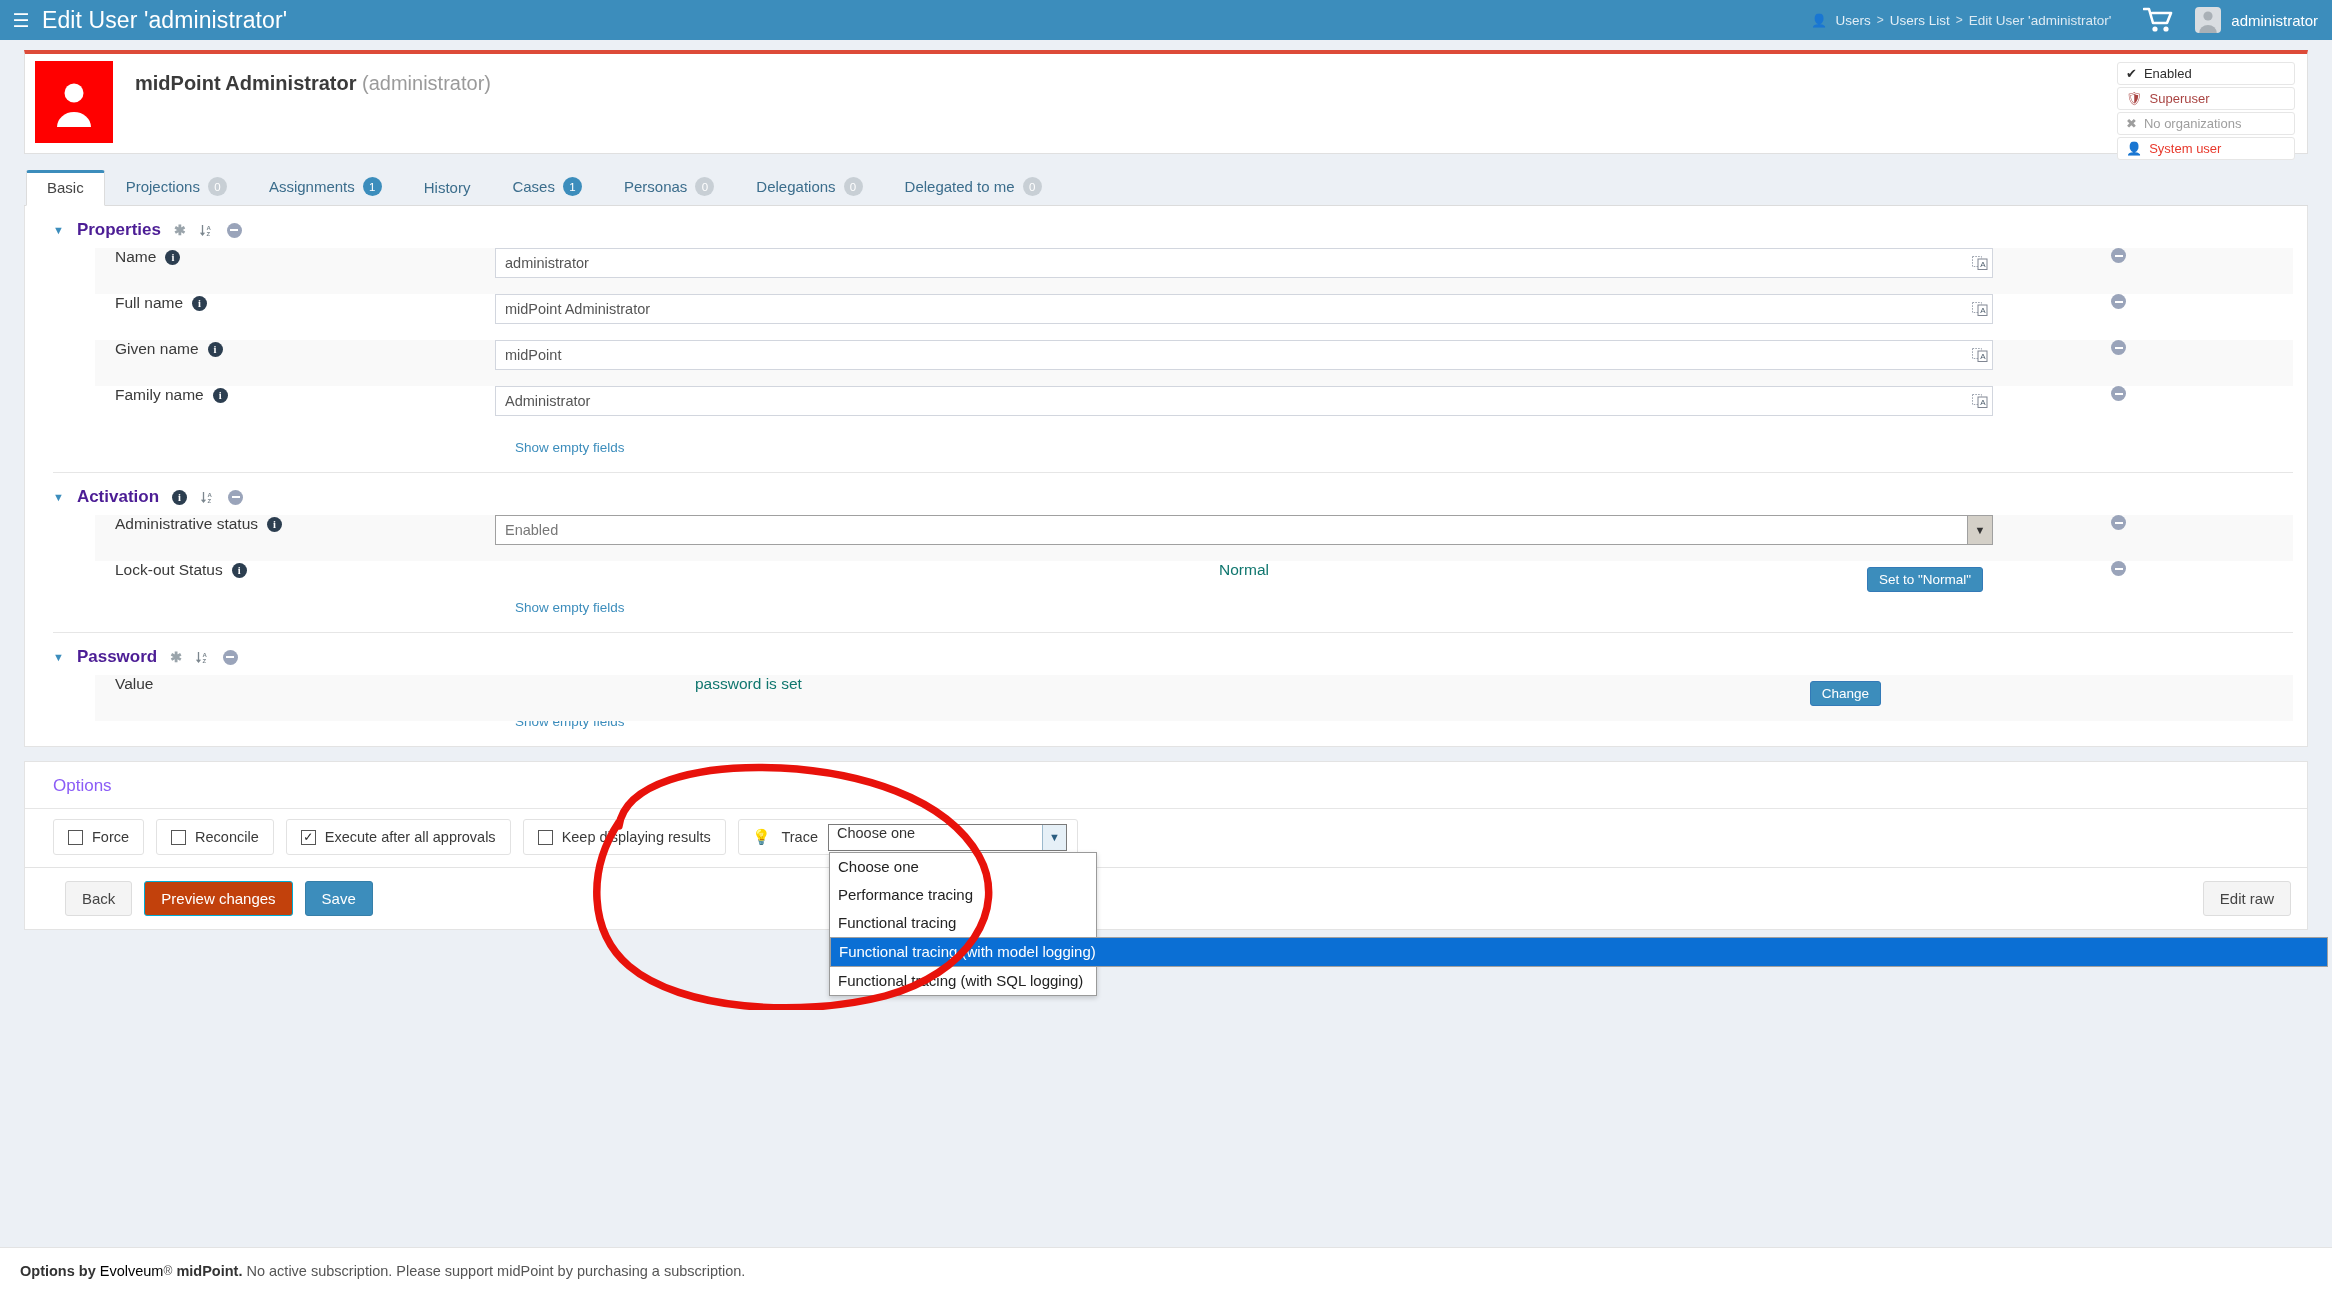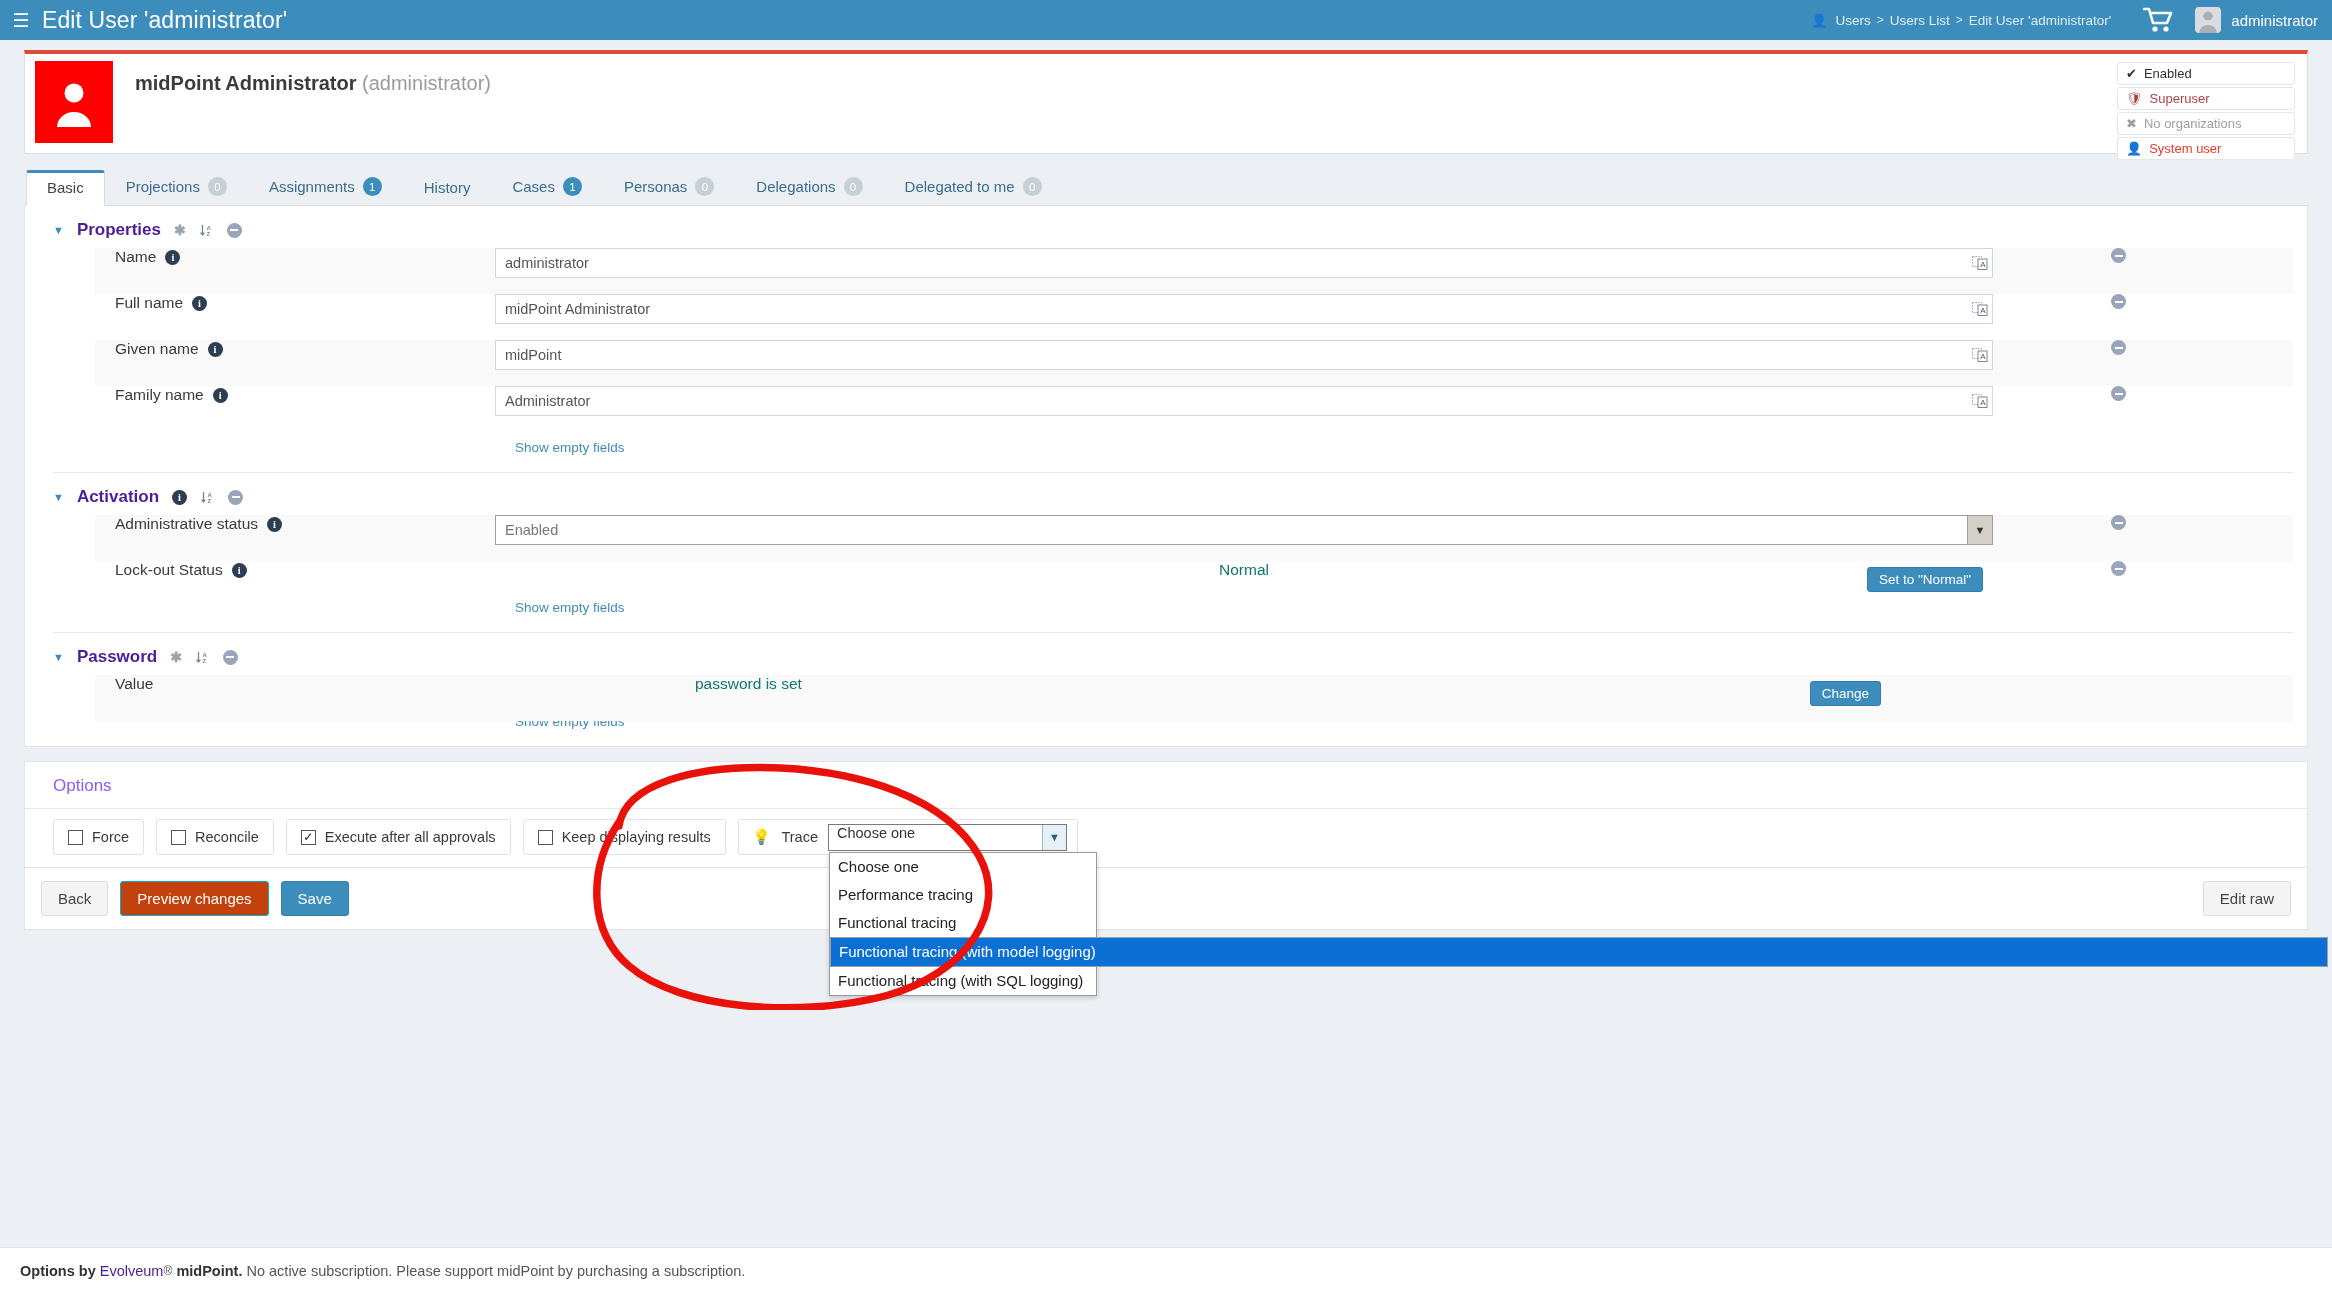--- a/index.html
+++ b/index.html
@@ -208,31 +208,31 @@
     background: #fff; border: 1px solid #e3e3e3; border-top: none;
     height: 62px; display: flex; align-items: center; padding: 0 16px;
   }
   .btn {
     font-size: 15px; border-radius: 3px; cursor: pointer; padding: 8px 16px;
     border: 1px solid transparent;
   }
   .btn-default { background: #f4f4f4; border-color: #ddd; color: #444; }
   .btn-info { background: #c2410c; border-color: #00acd6; color: #fff; }
   .btn-primary2 { background: #3c8dbc; border-color: #367fa9; color: #fff; }
-  .actions-left { display: flex; gap: 12px; align-items: center; }
+  .actions-left { display: flex; gap: 12px; align-items: center; margin-left: 24px; }
   .actions-right { margin-left: auto; }
 
   
   .footer {
     position: absolute; left: 0; bottom: 0; width: 2332px; height: 46px;
     background: #fff; border-top: 1px solid #e3e3e3;
     display: flex; align-items: center; padding-left: 20px; font-size: 14.5px; color: #555;
   }
   .footer b { color: #333; }
-  .footer a { color: #4c1d95; text-decoration: none; }
+  .footer a { color: #000000; text-decoration: none; }
 
   
   .annotation {
     position: absolute; left: 585px; top: 760px; width: 420px; height: 250px;
     pointer-events: none; z-index: 60;
   }
 </style>
 </head>
 <body>
 

